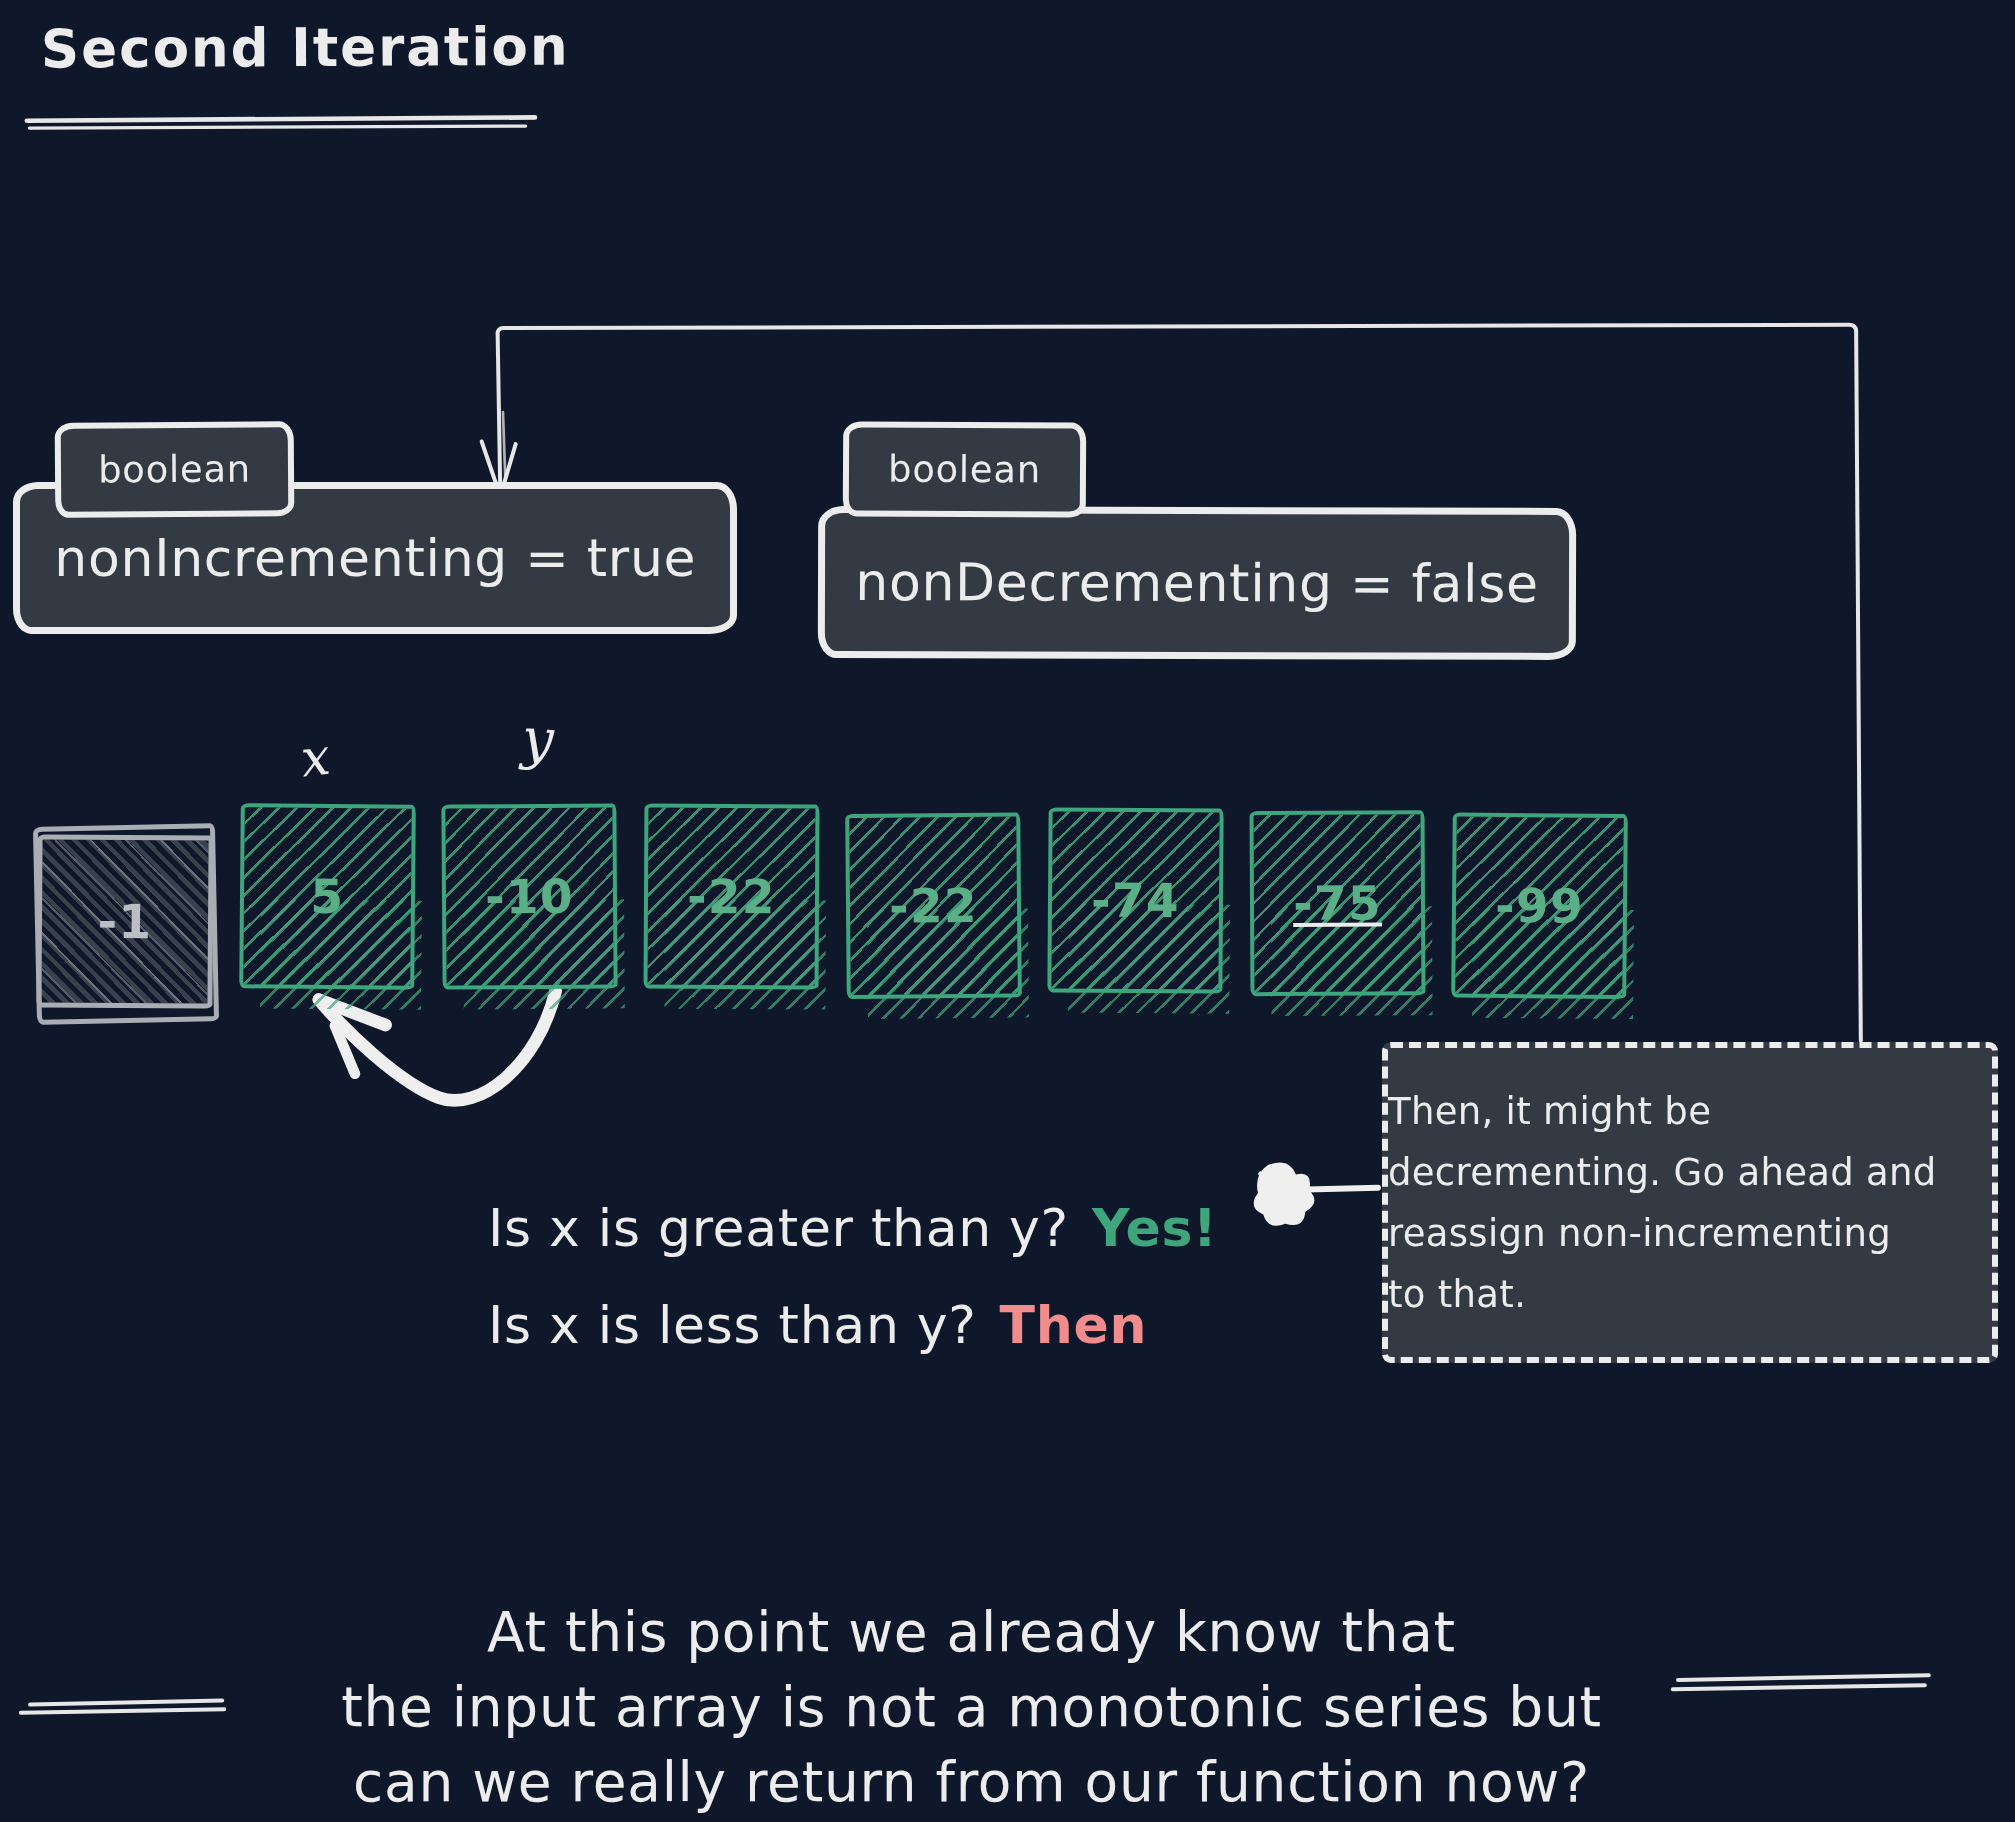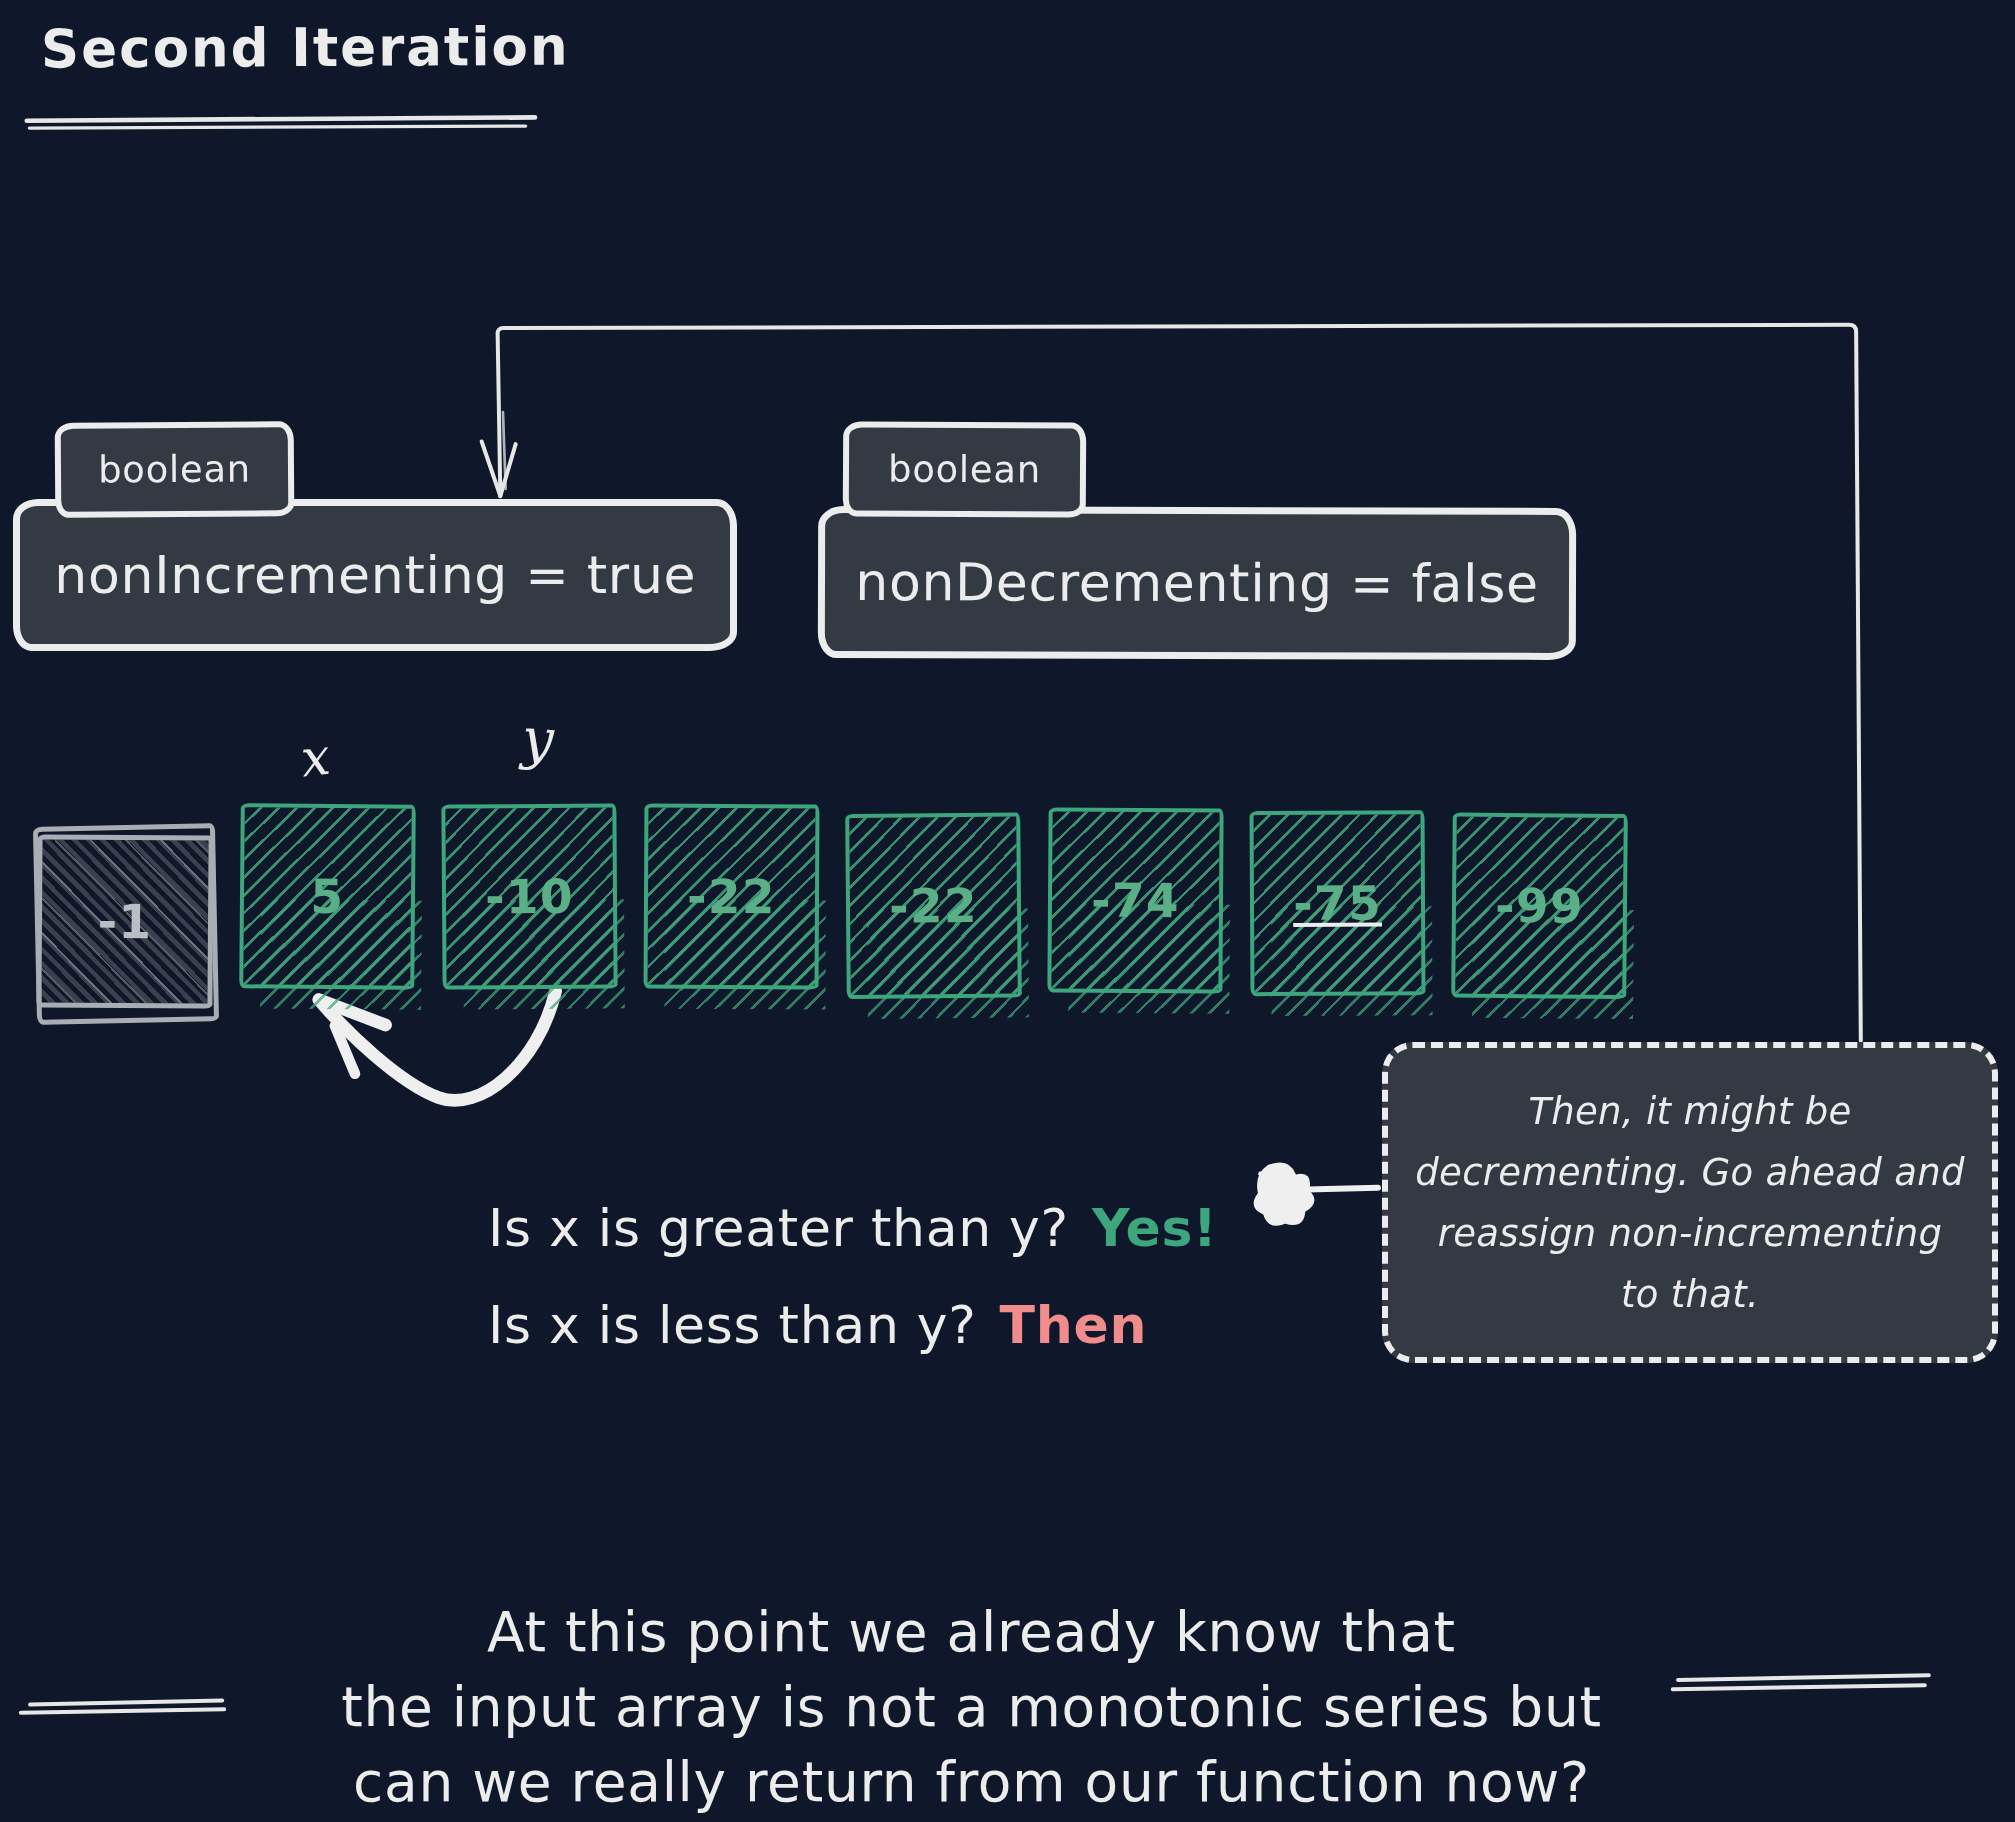--- a/index.html
+++ b/index.html
@@ -35,21 +35,21 @@
   .typetag{
     position:absolute;
     background:#333a43;
     border:6px solid #ececec;
     border-radius:18.7px 14.7px 17.3px 13.3px / 14.7px 18.7px 13.3px 17.3px;
     display:flex;align-items:center;justify-content:center;
     box-sizing:border-box;
     z-index:3;
   }
   .typetag .tlabel{font-size:37px;color:#ececec;letter-spacing:0.7px;}
-  #varbox-1{left:13.3px;top:499px;width:724px;height:152px;}
+  #varbox-1{left:13.3px;top:482px;width:724px;height:152px;}
   #typetag-1{left:55px;top:422px;width:239px;height:95px;transform:rotate(-.4deg);}
   #varbox-2{left:818px;top:507px;width:758px;height:152px;transform:rotate(.15deg);}
   #typetag-2{left:843px;top:422px;width:243px;height:95px;transform:rotate(.3deg);}
   
   .cells{
     position:absolute;left:37px;top:804px;
     display:flex;gap:27px;align-items:flex-start;
     z-index:1;
   }
   .cell{
@@ -108,25 +108,23 @@
   .qline + .qline{margin-top:37px;}
   .ans{margin-left:23px;font-weight:700;}
   .ans.green{color:#3da67d;}
   .ans.red{color:#f08c8c;}
   
   .callout{
     position:absolute;left:1382px;top:1042px;width:616px;height:321px;
     box-sizing:border-box;
     background:#333a43;
     border:6px dashed #ececec;
-    border-radius:31px;
+    border-radius:9px;
     display:flex;flex-direction:column;justify-content:center;
-    text-align:center;
     z-index:2;
-    font-style:italic;
   }
   .callout .cline{font-size:37px;line-height:61px;color:#ececec;letter-spacing:0.3px;}
   
   .footer{
     position:absolute;left:268px;top:1595px;width:1407px;
     text-align:center;z-index:2;
   }
   .footer .fline{font-size:55px;line-height:75px;color:#ececec;letter-spacing:0.7px;white-space:nowrap;}
 </style>
 </head>

